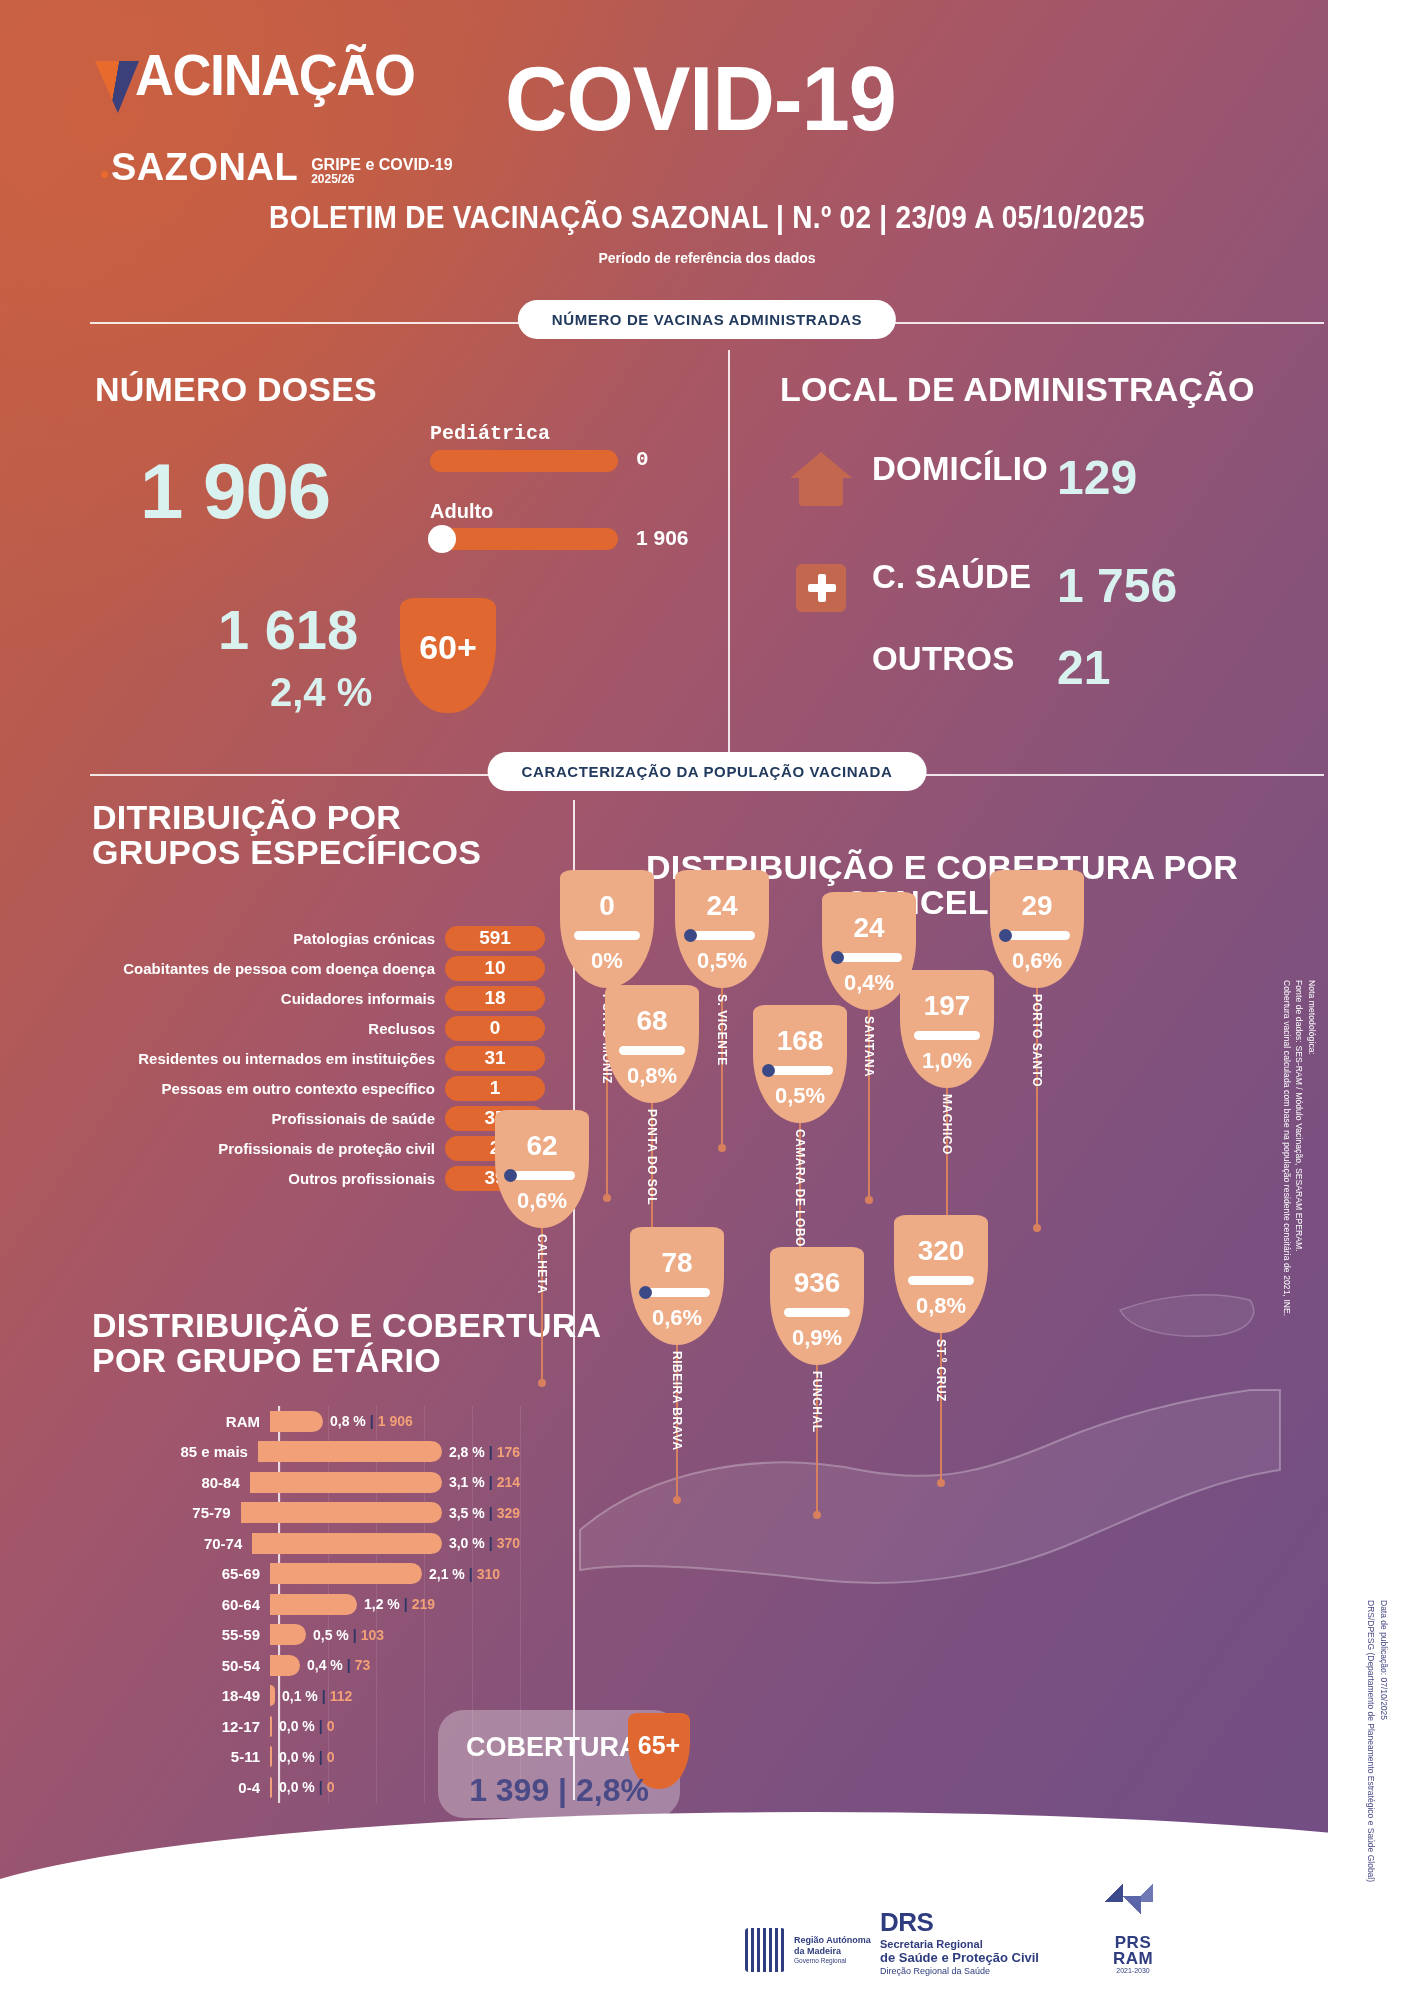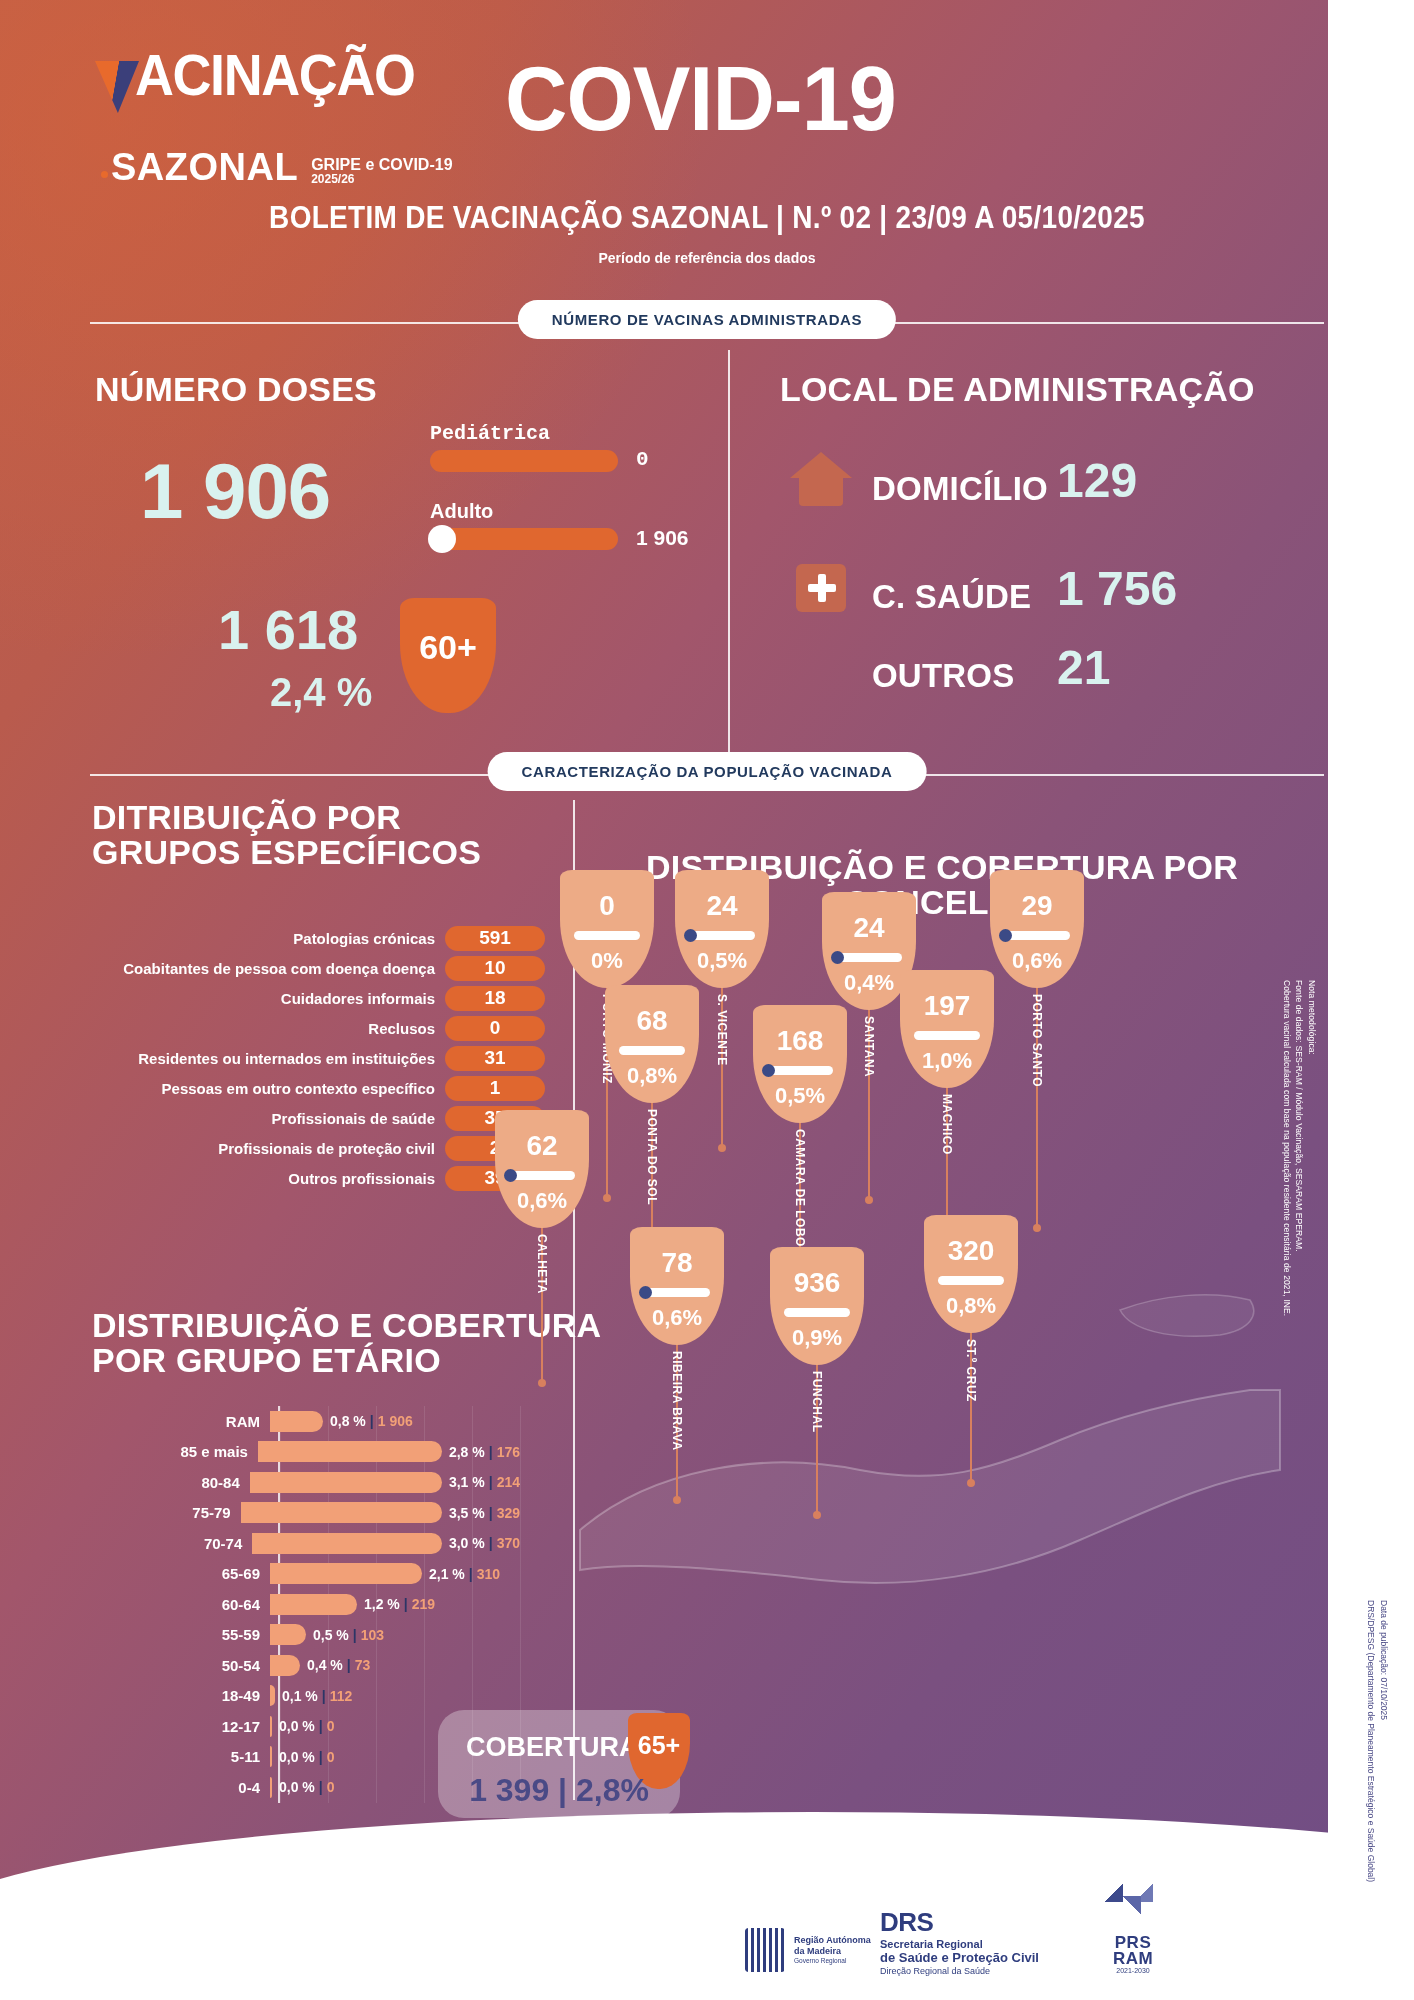--- a/index.html
+++ b/index.html
@@ -89,21 +89,21 @@
 
   .shield60 {
     position:absolute; width:96px; height:115px; background:#e0672f;
     border-radius:14px 14px 48% 48% / 10px 10px 60% 60%;
     display:flex; align-items:center; justify-content:center;
     padding-bottom:16px;
   }
   .shield60 span { font-size:34px; font-weight:900; color:#fff; }
 
   
-  .loc-row { position:absolute; display:flex; align-items:flex-end; }
+  .loc-row { position:absolute; display:flex; align-items:flex-start; }
   .icon-house, .icon-clinic { width:62px; height:58px; position:relative; margin-right:20px; }
   .icon-house .roof {
     position:absolute; left:0; top:2px; width:0;height:0;
     border-left:31px solid transparent; border-right:31px solid transparent; border-bottom:26px solid #c4674f;
   }
   .icon-house .body { position:absolute; left:9px; top:26px; width:44px; height:30px; background:#c4674f; border-radius:0 0 4px 4px;}
   .icon-clinic .body { position:absolute; left:6px; top:6px; width:50px; height:48px; background:#c4674f; border-radius:6px;}
   .icon-clinic .cross-v{position:absolute; left:28px; top:16px; width:8px;height:28px;background:#fff;border-radius:2px;}
   .icon-clinic .cross-h{position:absolute; left:18px; top:26px; width:28px;height:8px;background:#fff;border-radius:2px;}
   .loc-label { font-size:33px; font-weight:900; color:#fff; letter-spacing:.2px; }
@@ -527,21 +527,21 @@
         </div>
         <div class="mshield" style="left: 210px; top: 377px;">
           <div class="msh-body">
             <div class="msh-num">936</div>
             <div class="msh-bar"></div>
             <div class="msh-pct">0,9%</div>
           </div>
           <div class="msh-stem" style="height:150px"></div>
           <div class="msh-name">FUNCHAL</div>
         </div>
-        <div class="mshield" style="left: 364px; top: 345px;">
+        <div class="mshield" style="left: 334px; top: 345px;">
           <div class="msh-body">
             <div class="msh-num">320</div>
             <div class="msh-bar"></div>
             <div class="msh-pct">0,8%</div>
           </div>
           <div class="msh-stem" style="height:150px"></div>
           <div class="msh-name">ST.º CRUZ</div>
         </div>
       </div>
   </div>

